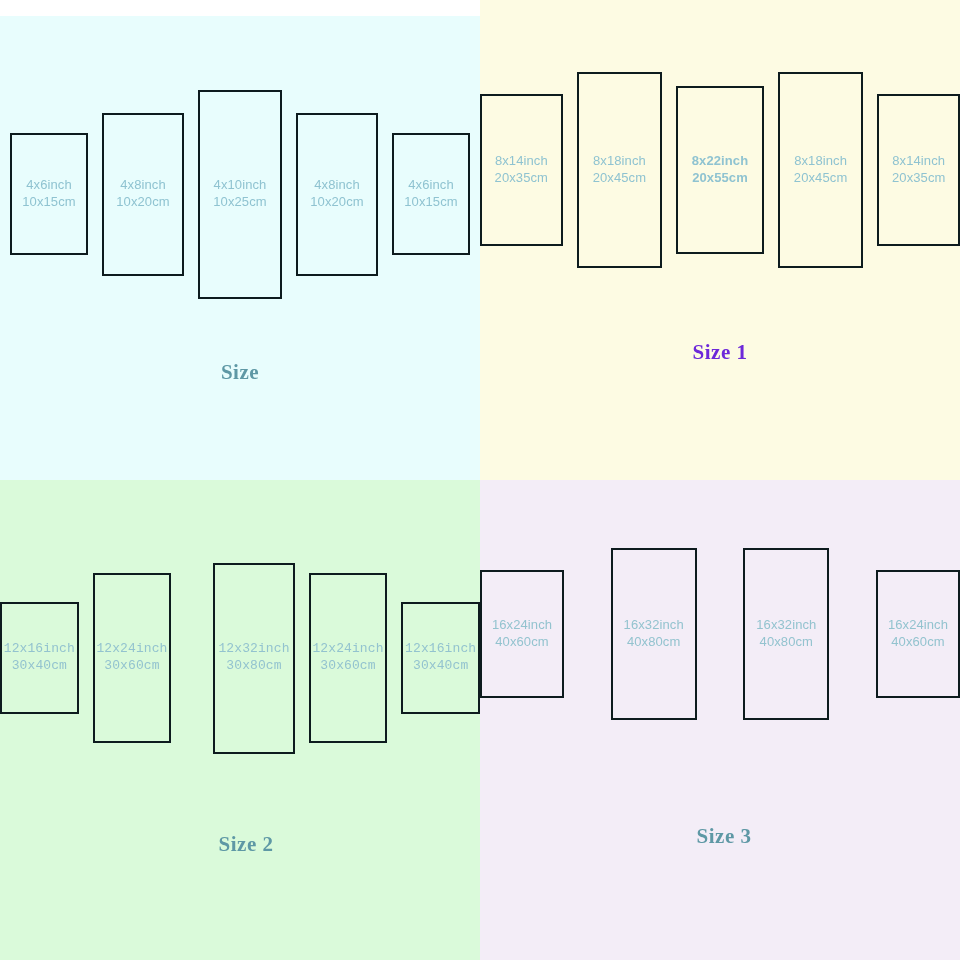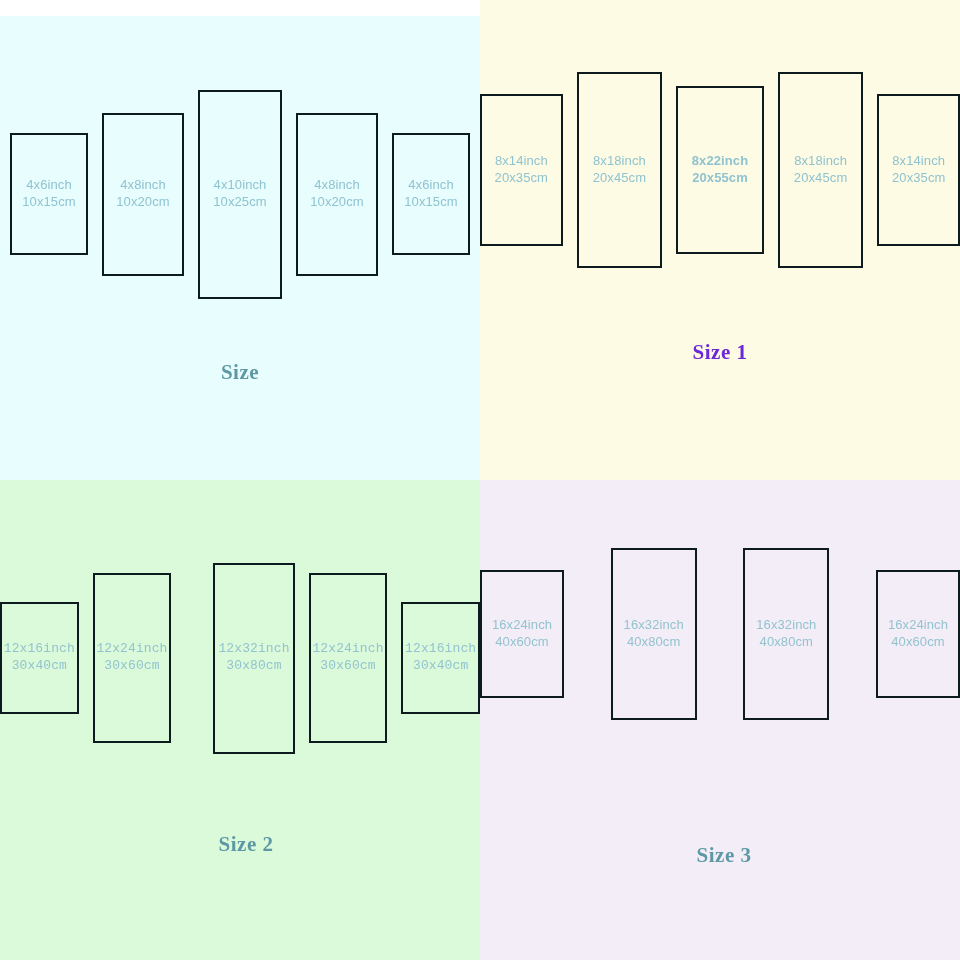--- a/index.html
+++ b/index.html
@@ -71,21 +71,21 @@
     text-align: center;
     font-family: "Liberation Serif", serif;
     font-weight: bold;
     font-size: 21px;
     color: #5e98a5;
     letter-spacing: 0.5px;
   }
   .q1 .caption { top: 344px; }
   .q2 .caption { top: 340px; }
   .q3 .caption { top: 352px; margin-left: 12px; }
-  .q4 .caption { top: 363px; padding-left: 8px; }
+  .q4 .caption { top: 344px; padding-left: 8px; }
 </style>
 </head>
 <body>
 
 <div id="canvas">
 
   <div class="quadrant q1" style="background: rgb(232, 253, 253);">
     <div class="frames">
         <div class="frame" style="width: 78px; height: 122px; border-color: rgb(13, 27, 30);">
           <div class="frame-label">

